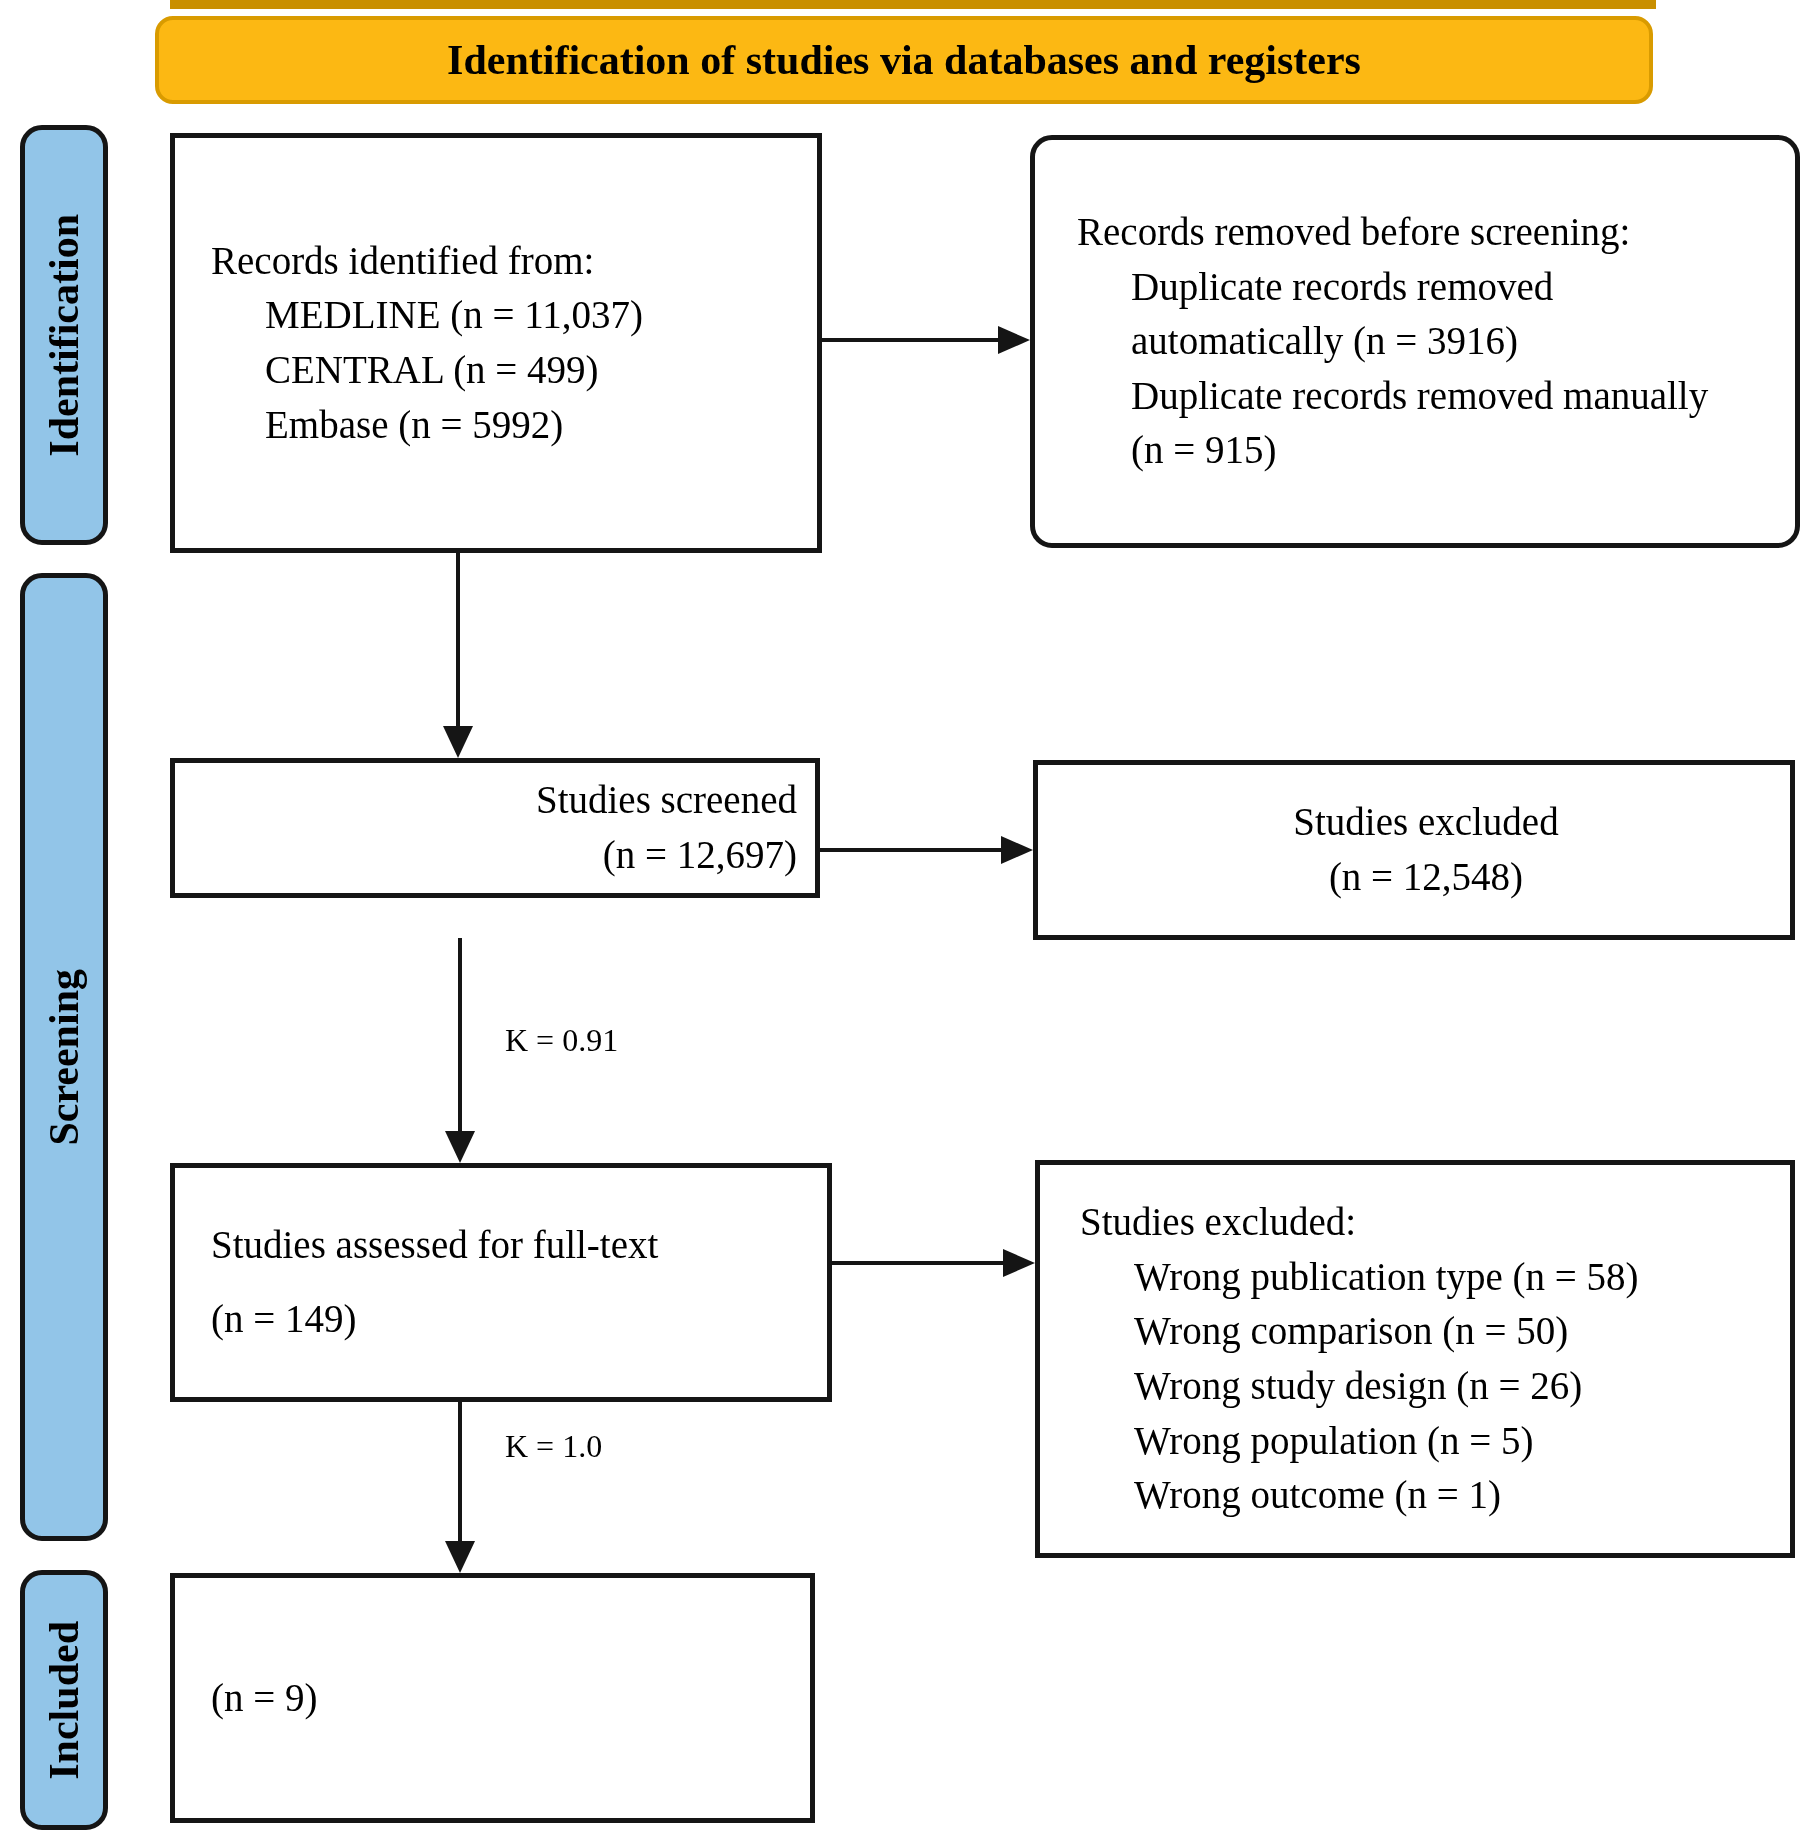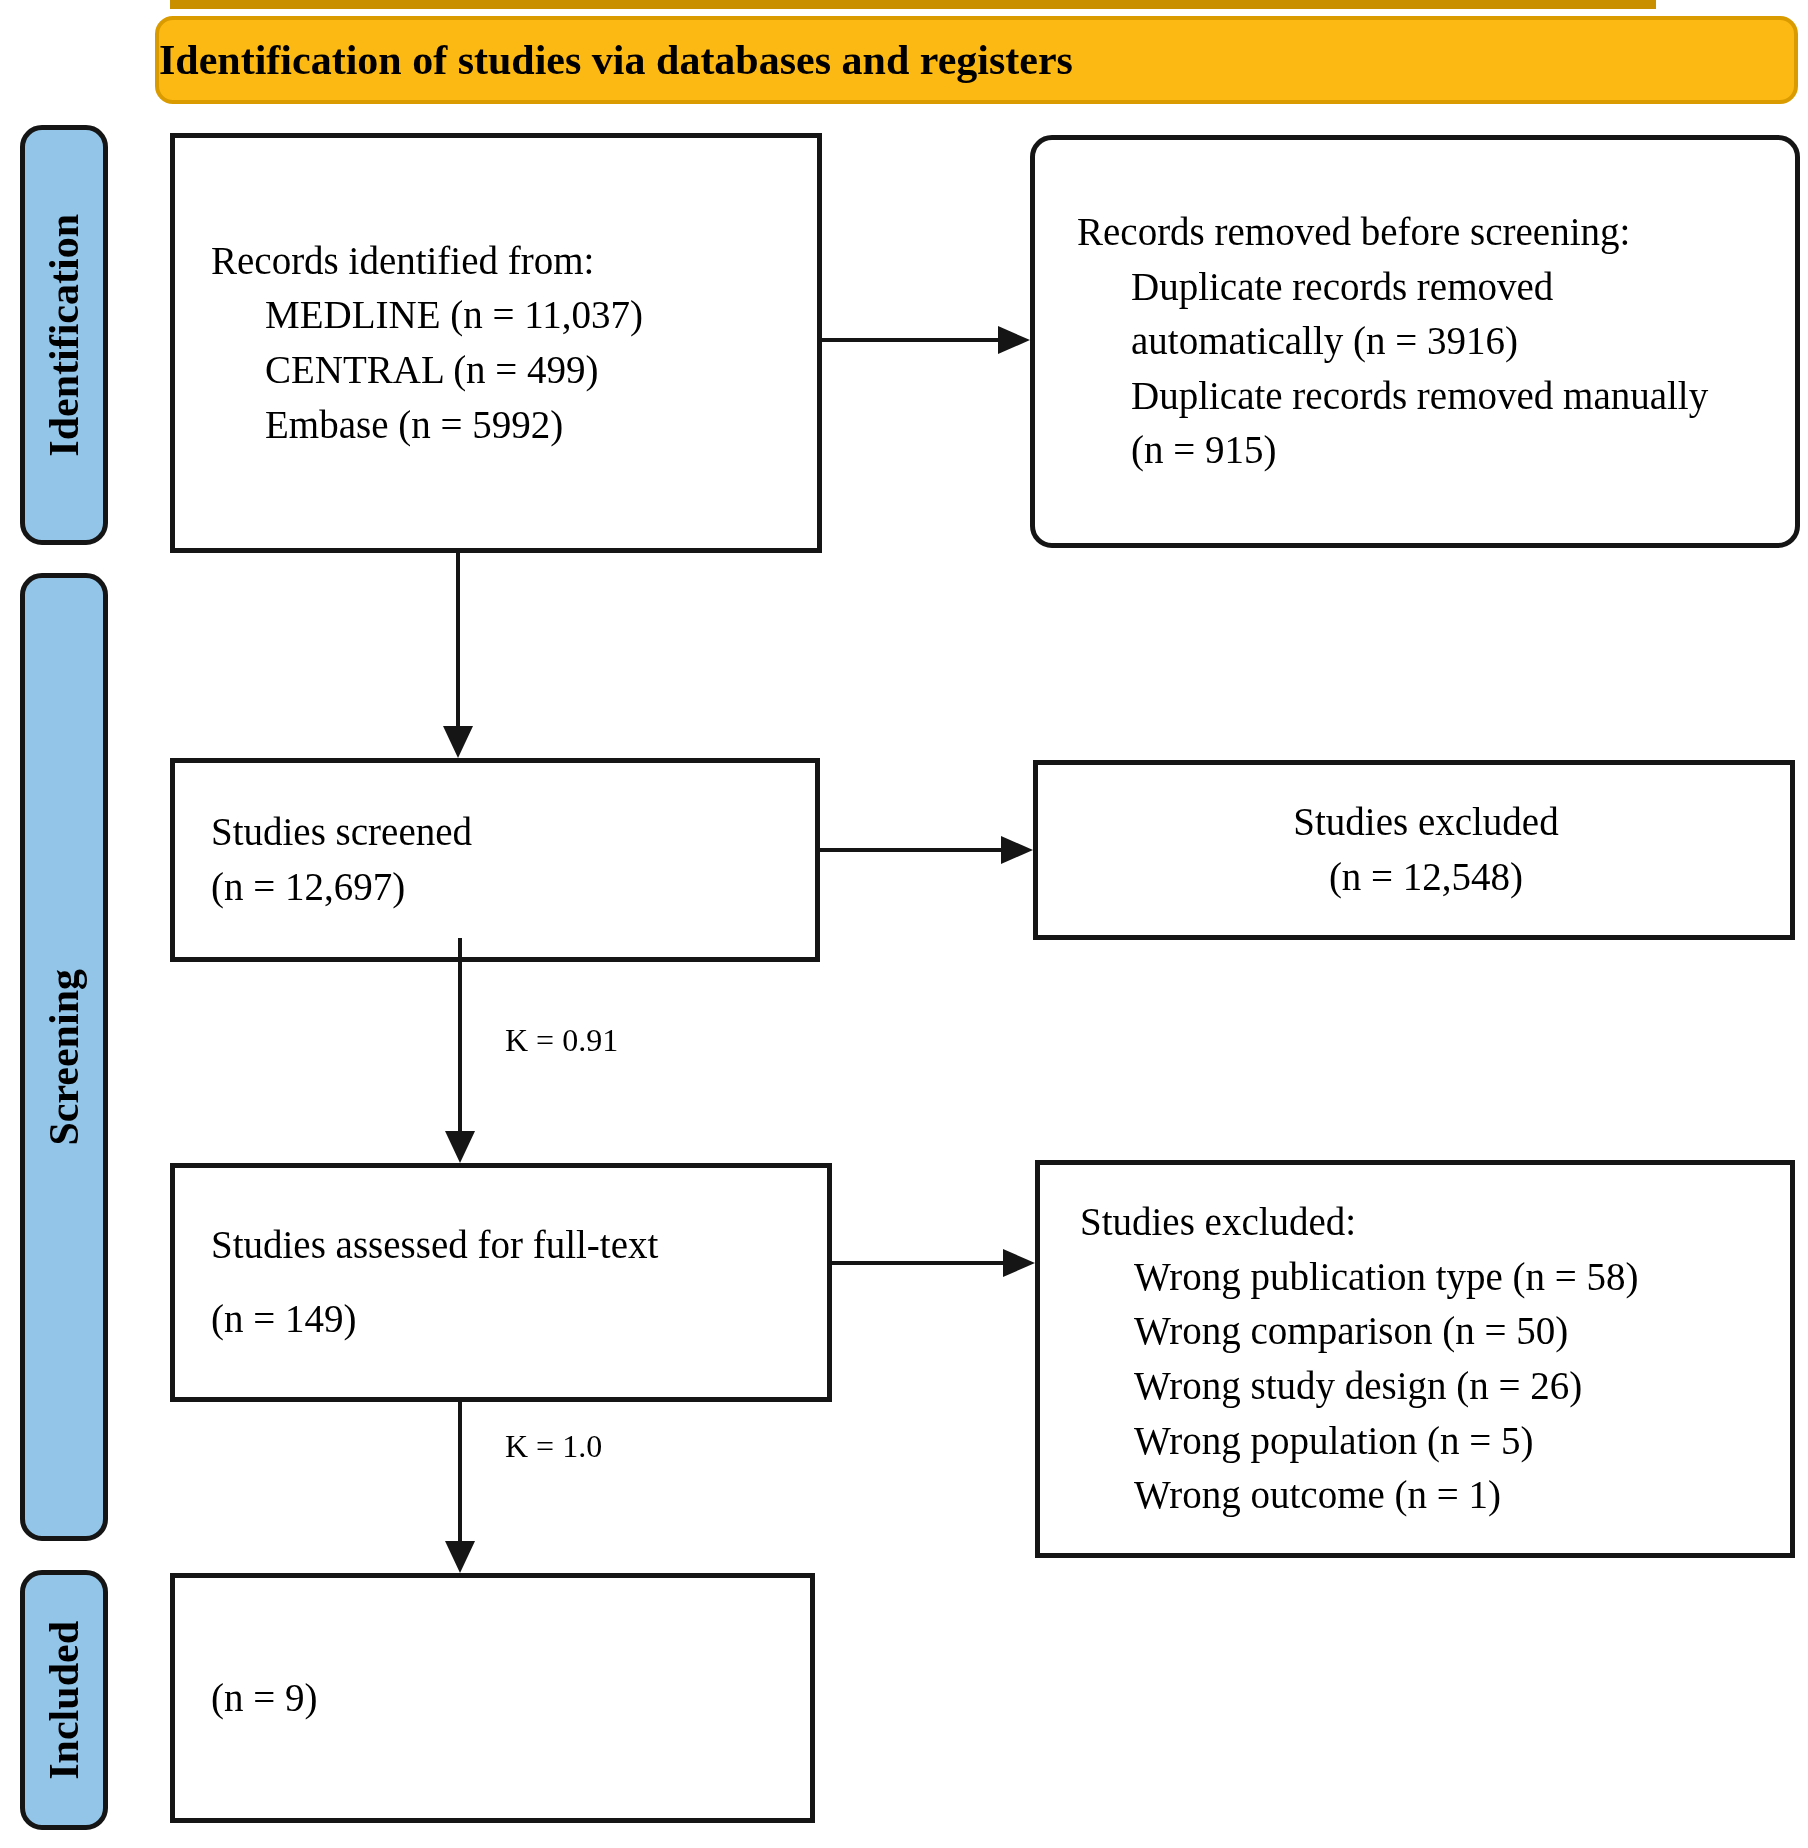--- a/index.html
+++ b/index.html
@@ -17,25 +17,25 @@
     font-family:"Liberation Serif","DejaVu Serif",serif;
     color:#000;
     position:relative;
     overflow:hidden;
   }
   .top-strip{
     position:absolute;left:170px;top:0;width:1486px;height:9px;
     background:var(--top-strip);
   }
   .header-banner{
-    position:absolute;left:155px;top:16px;width:1643px;height:88px;
+    position:absolute;left:155px;top:16px;width:1498px;height:88px;
     background:var(--header-fill);
     border:4px solid var(--header-border);
     border-radius:18px;
-    display:flex;align-items:center;
+    display:flex;align-items:center;justify-content:center;
     font-size:42px;font-weight:bold;
   }
   .stage-tab{
     position:absolute;left:20px;width:88px;
     background:var(--stage-fill);
     border:5px solid var(--outline);
     border-radius:22px;
     display:flex;align-items:center;justify-content:center;
   }
   .stage-tab span{
@@ -98,21 +98,21 @@
   <div class="sub">CENTRAL (n = 499)</div>
   <div class="sub">Embase (n = 5992)</div>
 </div>
 
 <div class="fbox" style="left:1030px;top:135px;width:770px;height:413px;padding-left:42px;border-radius:22px;">
   <div>Records removed before screening:</div>
   <div class="sub wrap">Duplicate records removed automatically (n = 3916)</div>
   <div class="sub wrap">Duplicate records removed manually (n = 915)</div>
 </div>
 
-<div class="fbox" style="left:170px;top:758px;width:650px;height:204px;">
+<div class="fbox" style="left:170px;top:758px;width:650px;height:140px;align-items:flex-end;">
   <div>Studies screened</div>
   <div>(n = 12,697)</div>
 </div>
 
 <div class="fbox" style="left:1033px;top:760px;width:762px;height:180px;padding-left:42px;text-align:center;">
   <div>Studies excluded</div>
   <div>(n = 12,548)</div>
 </div>
 
 <div class="fbox" style="left:170px;top:1163px;width:662px;height:239px;gap:19px;">

